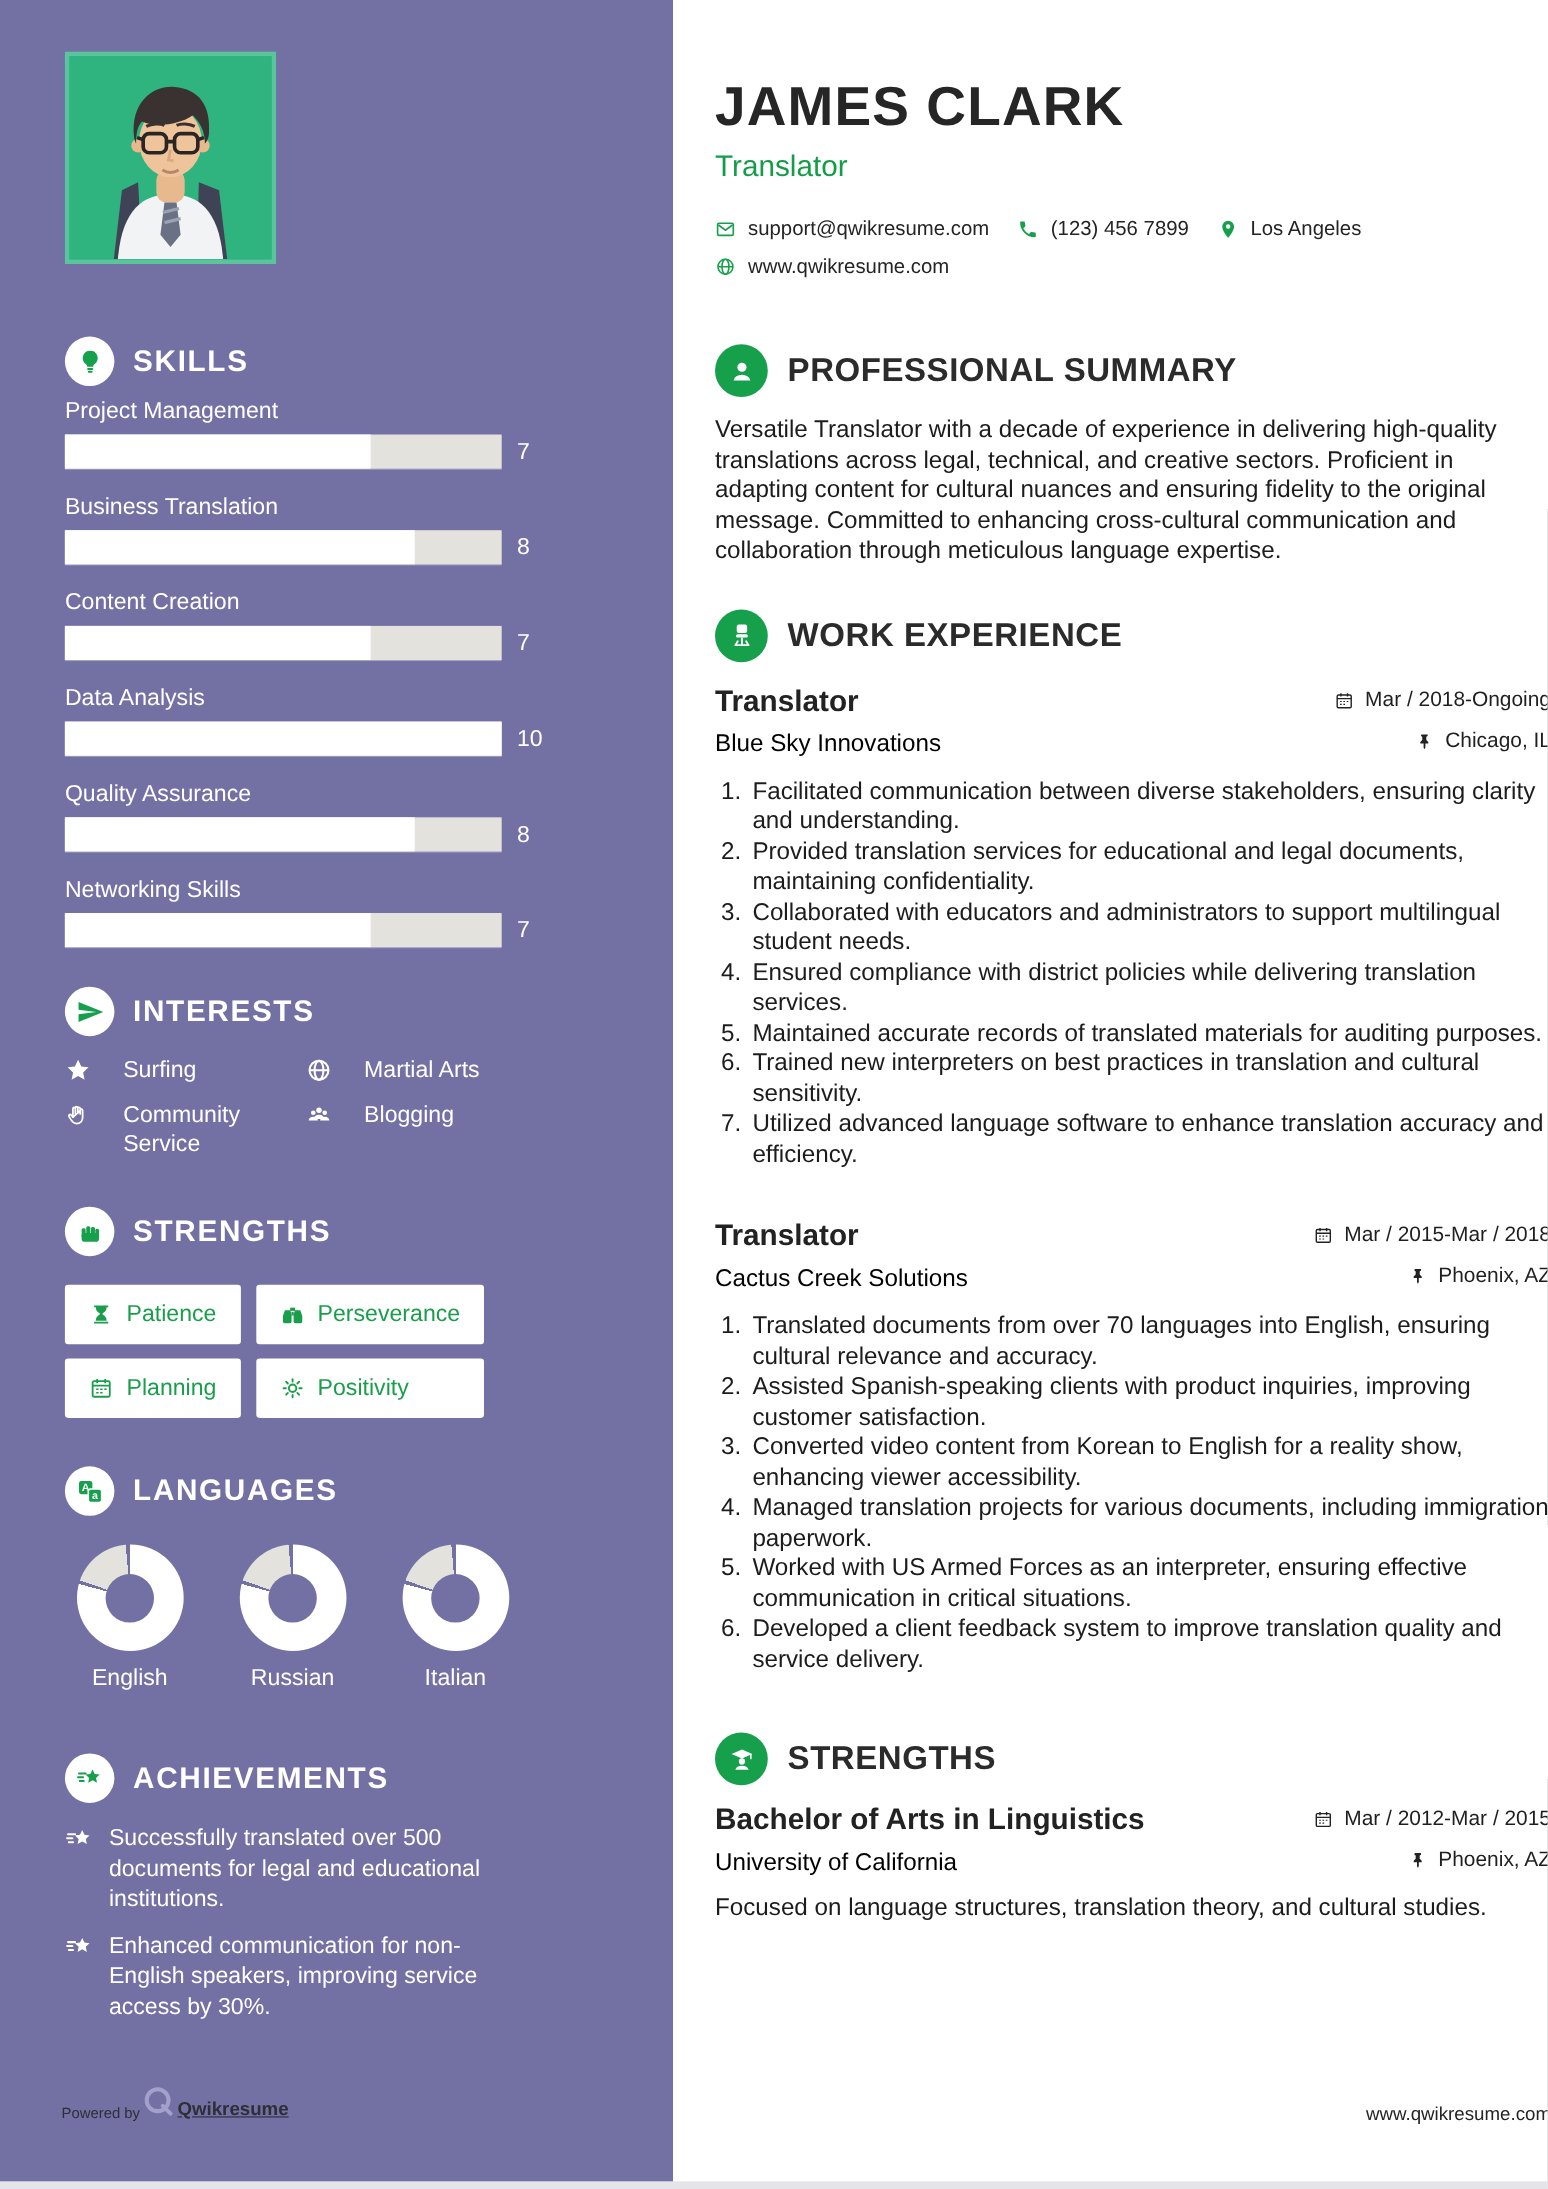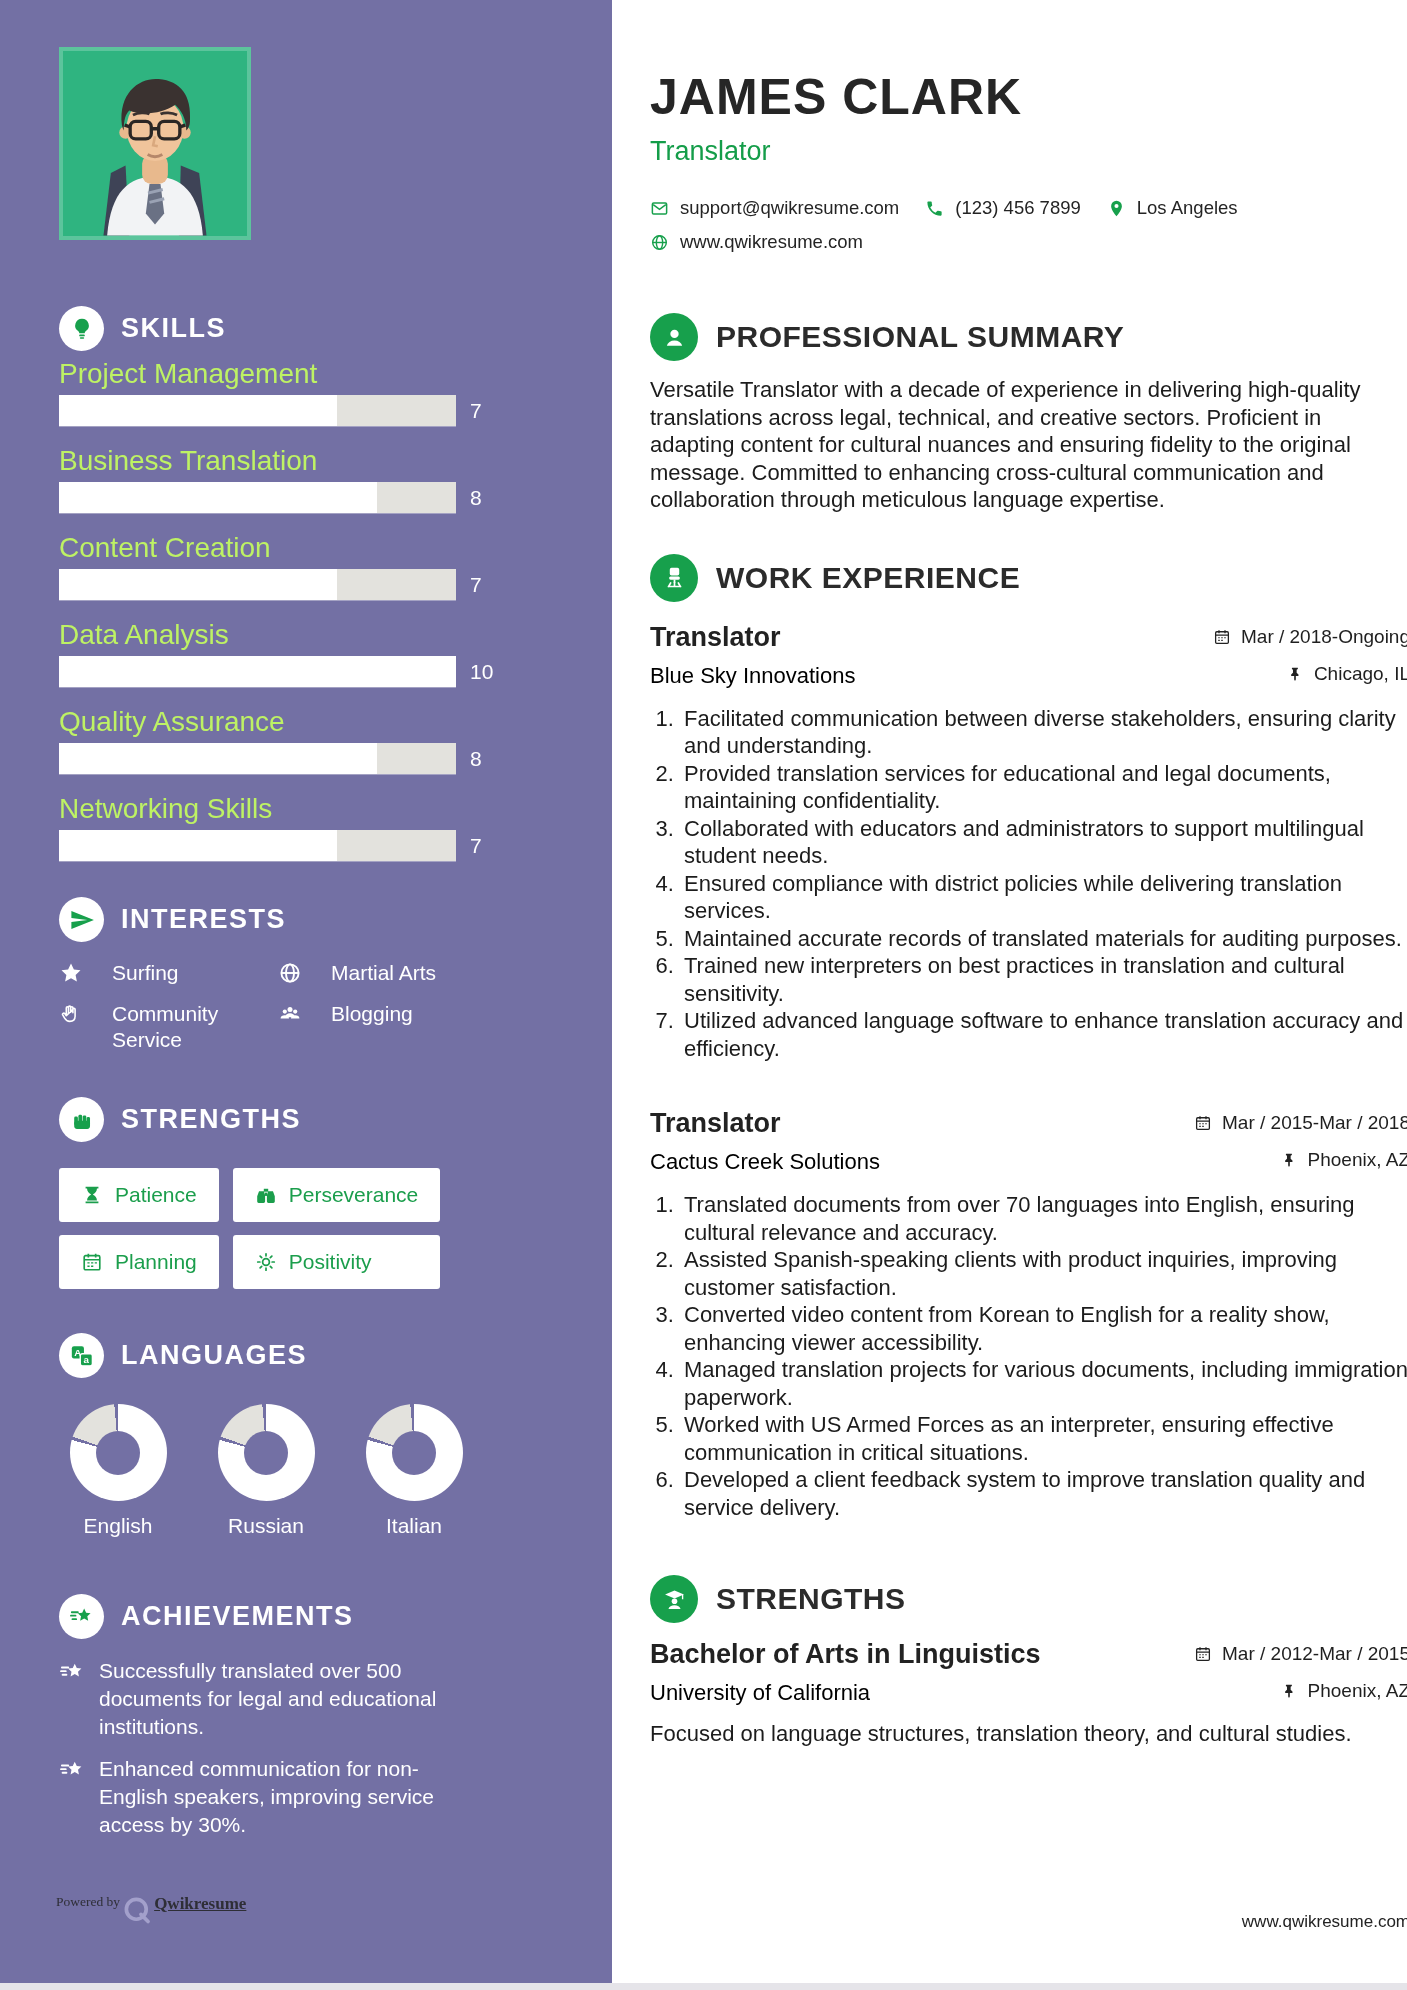--- a/index.html
+++ b/index.html
@@ -22,21 +22,21 @@
   .side-h { display:flex; align-items:center; gap:17px; }
   .icircle {
     width:45px; height:45px; border-radius:50%; background:#fff; color:#17A04C;
     display:flex; align-items:center; justify-content:center; flex:none;
   }
   .icircle svg { width:26px; height:26px; }
   .side-h h2 { font-size:27px; font-weight:bold; letter-spacing:1.5px; color:#fff; }
   #skills-section { margin-top:66px; }
   #skills-list { margin-top:10px; }
   .skill-row { margin-top:0; margin-bottom:22px; }
-  .skill-label { font-size:28px; line-height:25px; margin-bottom:9px; color:#bef264; }
+  .skill-label { font-size:21px; line-height:25px; margin-bottom:9px; color:#ffffff; }
   .bar-line { display:flex; align-items:center; gap:14px; }
   .bar { width:397px; height:31px; background:#E3E2DD; position:relative; flex:none;
          box-shadow:0 1px 0 rgba(255,255,255,0.35); }
   .bar-fill { height:100%; background:#ffffff; }
   .skill-value { font-size:21px; color:#fff; width:42px; }
   #interests-section { margin-top:36px; }
   .interest-grid { margin-top:18px; display:grid; grid-template-columns:219px 1fr; row-gap:15px; width:470px; }
   .interest-item { display:flex; gap:29px; align-items:flex-start; }
   .interest-item .ic { width:24px; height:24px; flex:none; margin-top:1px; }
   .interest-item .ic svg { width:24px; height:24px; }
@@ -57,21 +57,21 @@
     margin:-22px 0 0 -22px; border-radius:50%; background:#7370A4;
   }
   .lang-label { margin-top:13px; font-size:21px; color:#fff; }
   #achievements-section { margin-top:56px; }
   .ach-list { margin-top:18px; }
   .ach-item { display:flex; gap:13px; margin-bottom:14px; width:408px; }
   .ach-item .ic { width:27px; height:27px; flex:none; margin-top:2px; }
   .ach-item .ic svg { width:27px; height:27px; }
   .ach-text { font-size:21px; line-height:28px; color:#fff; }
   #side-footer {
-    position:absolute; left:56px; bottom:62px; display:flex; align-items:flex-start; font-family:Liberation Serif, serif;
+    position:absolute; left:56px; bottom:62px; display:flex; align-items:flex-end; 
   }
   .powered { font-size:13.5px; color:#2E2E36; }
   .qlogo { width:34px; height:34px; color:#A3A0CB; }
   .qlogo svg { width:34px; height:34px; display:block; }
   .brand { font-size:17px; color:#2E2E36; font-weight:bold; text-decoration:underline; cursor:pointer; }
   
   #main { flex:1; padding:44px 46px 0 38px; position:relative; background:#fff; }
   #name { margin-top:24px; font-size:50px; font-weight:800; letter-spacing:1px; color:#262626; }
   #job-title { margin-top:10px; font-size:27px; color:#149D49; }
   .contact-row { display:flex; align-items:center; gap:26px; margin-top:12px; }

